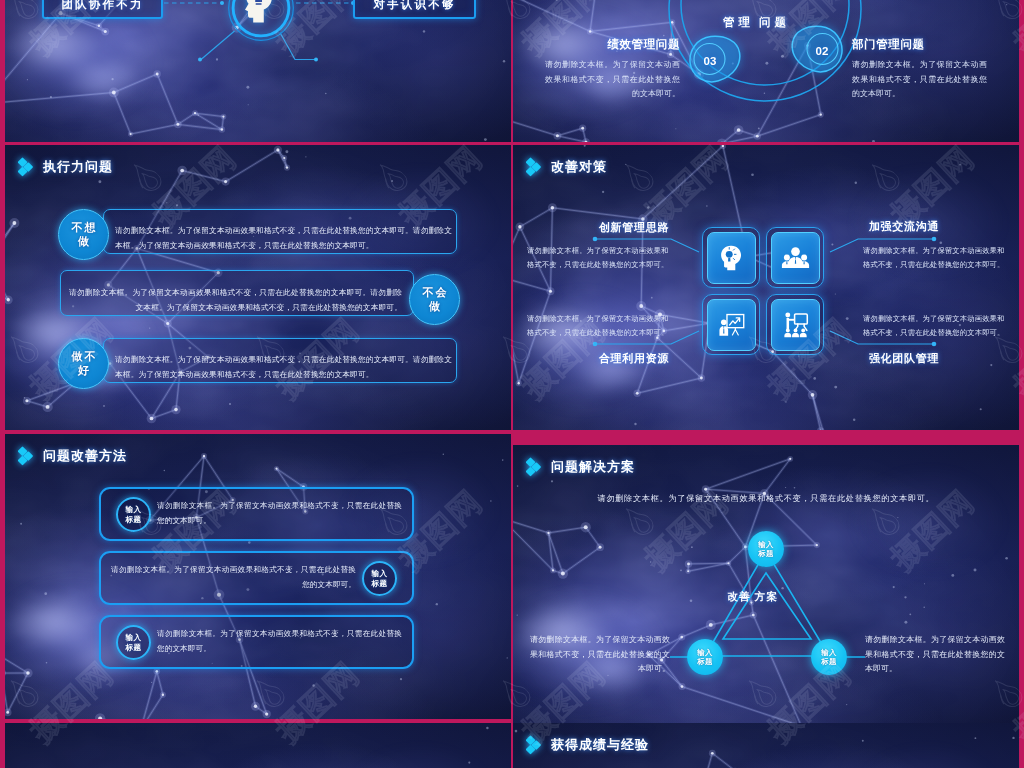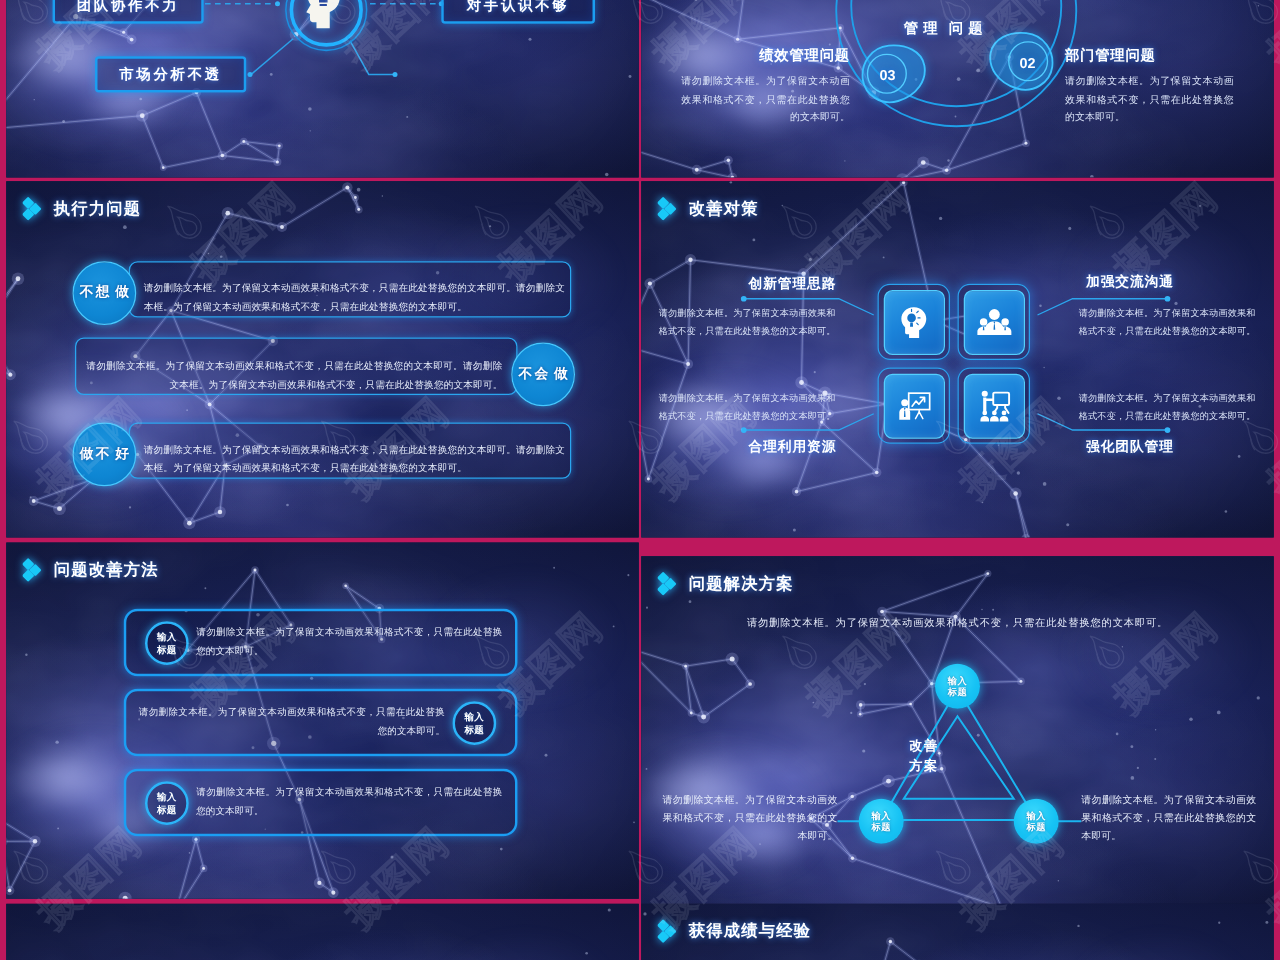--- a/index.html
+++ b/index.html
@@ -79,21 +79,21 @@
 
 .s3bar{position:absolute;border:1.3px solid #2aa6ef;border-radius:7px;
  background:rgba(16,28,76,.22);box-shadow:0 0 5px rgba(30,150,250,.40);
  display:flex;align-items:flex-end}
 .s3bar p{color:#e6ecfa;font-size:7.7px;line-height:1.86;letter-spacing:.15px;
  padding:0 4px 0 11px;width:100%;text-align:justify;text-align-last:left}
 .s3bar.right p{padding:0 11px 0 8px;text-align:justify;text-align-last:right}
 .s3tag{position:absolute;width:51px;height:51px;border-radius:50%;
  background:radial-gradient(circle at 44% 38%, #1b93dd 0%, #0e86d3 58%, #0b74bd 100%);
  border:1.5px solid #46c9ff;box-shadow:0 0 7px rgba(40,180,255,.7);
- display:flex;flex-direction:row;align-items:center;justify-content:center;gap:1px}
+ display:flex;flex-direction:column;align-items:center;justify-content:center;gap:1px}
 .s3tag span{color:#fff;font-weight:bold;font-size:11px;letter-spacing:1.8px;line-height:1.2;
  text-indent:1.8px;text-shadow:0 0 3px rgba(10,60,140,.9)}
 
 
 .s4tile{position:absolute;width:58px;height:61px;border-radius:10px;
  border:1.3px solid #2aa2ee;
  box-shadow:0 0 9px rgba(40,150,255,.55);
  padding:3.5px;display:flex;align-items:center;justify-content:center}
 .s4tile::before{content:"";position:absolute;left:3.5px;top:3.5px;right:3.5px;bottom:3.5px;
  border-radius:7px;border:1.2px solid #53cfff;
@@ -114,22 +114,22 @@
 .s5bar.right p{padding:0 56px 0 10px;text-align-last:right}
 .s5tag{position:absolute;width:35px;height:35px;border-radius:50%;
  background:rgba(12,24,70,.30);border:2.1px solid #2bb4f9;
  box-shadow:0 0 7px rgba(40,180,255,.7);
  display:flex;flex-direction:column;align-items:center;justify-content:center}
 .s5tag span{color:#fff;font-weight:bold;font-size:7.6px;letter-spacing:.4px;line-height:1.28;
  text-shadow:0 0 3px rgba(10,60,140,.9)}
 
 .s6lead{position:absolute;left:78px;top:47px;width:350px;text-align:center;
  color:#e6ecfa;font-size:8.2px;line-height:1.7;letter-spacing:.68px}
-.s6ct{position:absolute;left:213px;top:145px;width:80px;text-align:left;
- display:flex;flex-direction:column;gap:2px}
+.s6ct{position:absolute;left:213px;top:145px;width:80px;text-align:right;
+ display:flex;flex-direction:row;gap:2px}
 .s6ct span{color:#fff;font-weight:bold;font-size:10.5px;letter-spacing:1.4px;text-indent:1.4px;
  text-shadow:0 0 5px rgba(60,140,255,.85)}
 .s6node{position:absolute;width:36px;height:36px;border-radius:50%;
  background:radial-gradient(circle at 44% 34%, #3ddafd 0%, #16c2f4 56%, #10b4ec 100%);
  box-shadow:0 0 8px rgba(35,200,255,.75);
  display:flex;flex-direction:column;align-items:center;justify-content:center}
 .s6node span{color:#fff;font-weight:bold;font-size:7.4px;letter-spacing:.4px;line-height:1.25;
  text-shadow:0 0 2px rgba(10,90,150,.8)}
 .s6txt{position:absolute;width:140px;color:#e6ecfa;font-size:7.9px;line-height:1.85;letter-spacing:.1px;
  text-align:justify;text-align-last:right}
@@ -327,23 +327,20 @@
         <circle cx="217" cy="146" r="2"></circle>
           <circle cx="348" cy="146" r="2"></circle>
         </g>
     </svg>
       <div class="s1box" style="left:37px;top:132px;width:121px;height:30px">
         <span class="cjk">团队协作不力</span>
       </div>
       <div class="s1box" style="left:348px;top:132px;width:123px;height:30px">
         <span class="cjk">对手认识不够</span>
       </div>
-      <div class="s1box" style="left:71px;top:188px;width:121px;height:29px">
-        <span class="cjk">市场分析不透</span>
-      </div>
       <div class="s1c">
       <svg viewBox="0 0 100 100">
         <circle cx="50" cy="50" r="47.5" fill="none" stroke="#1c8fe0" stroke-width="1.8"></circle>
         <circle cx="50" cy="50" r="41" fill="none" stroke="#22b2ff" stroke-width="4.2"></circle>
         <path d="M47 14c-10.5 0-19 8.4-19 18.8 0 4.2 1.4 8 3.7 11.1l-5.2 8.7 4.4 2v6.3c0 1.9 1.6 3.4 3.5 3.4h4.1v7.1h15.6V52.3c6.9-2.7 11.8-9.3 11.8-17.1C65.9 22.5 57.5 14 47 14z" fill="#f6f5ef"></path>
         <path d="M46.5 20.4c-5.4 0-9.8 4.2-9.8 9.3 0 3.4 1.9 6.3 4.8 7.9v3.5h10v-3.5c2.9-1.6 4.8-4.5 4.8-7.9 0-5.1-4.4-9.3-9.8-9.3z" fill="#2a4aa0"></path>
         <path d="M42.2 43h8.6v2.2h-8.6z" fill="#2a4aa0"></path>
       </svg></div>
     </div>
 <div class="slide" style="left:513px;top:-143px">

